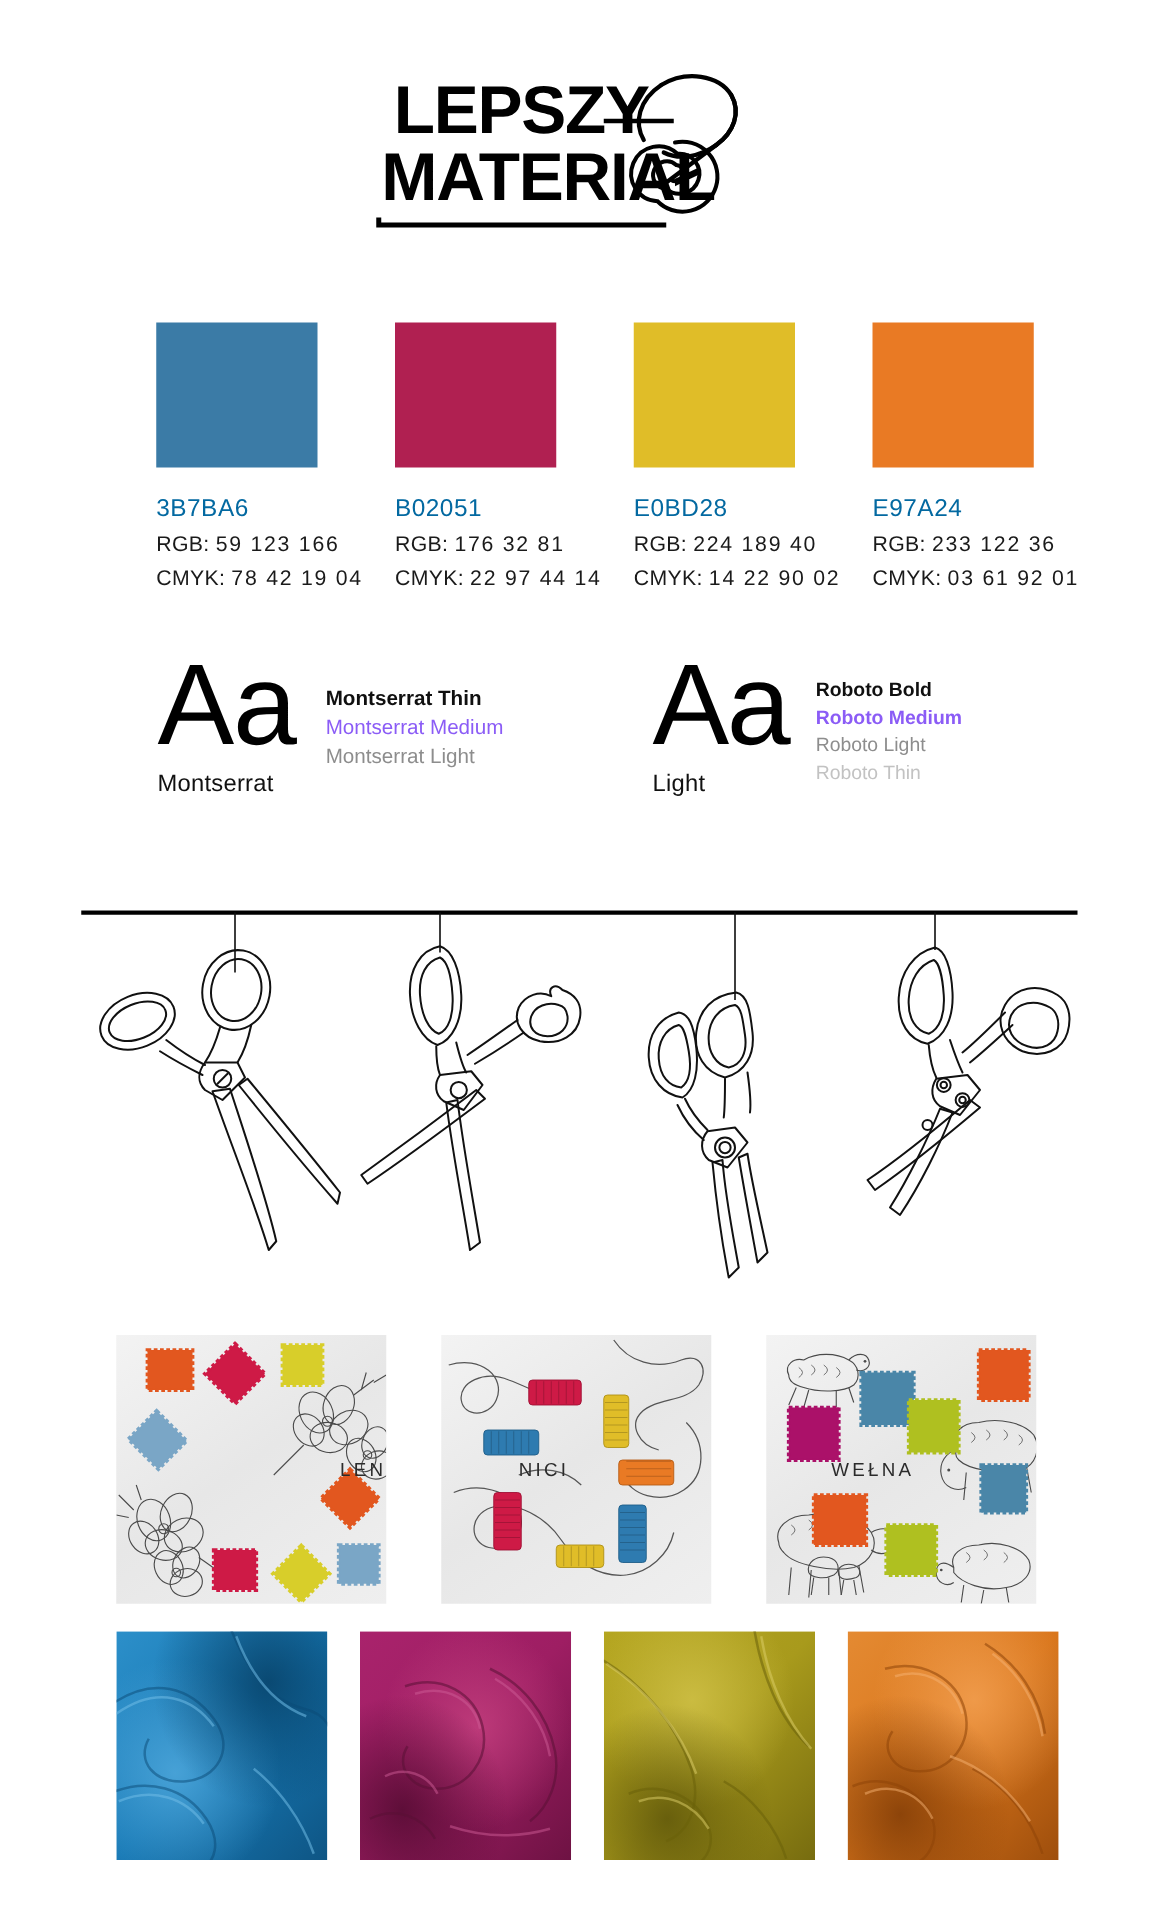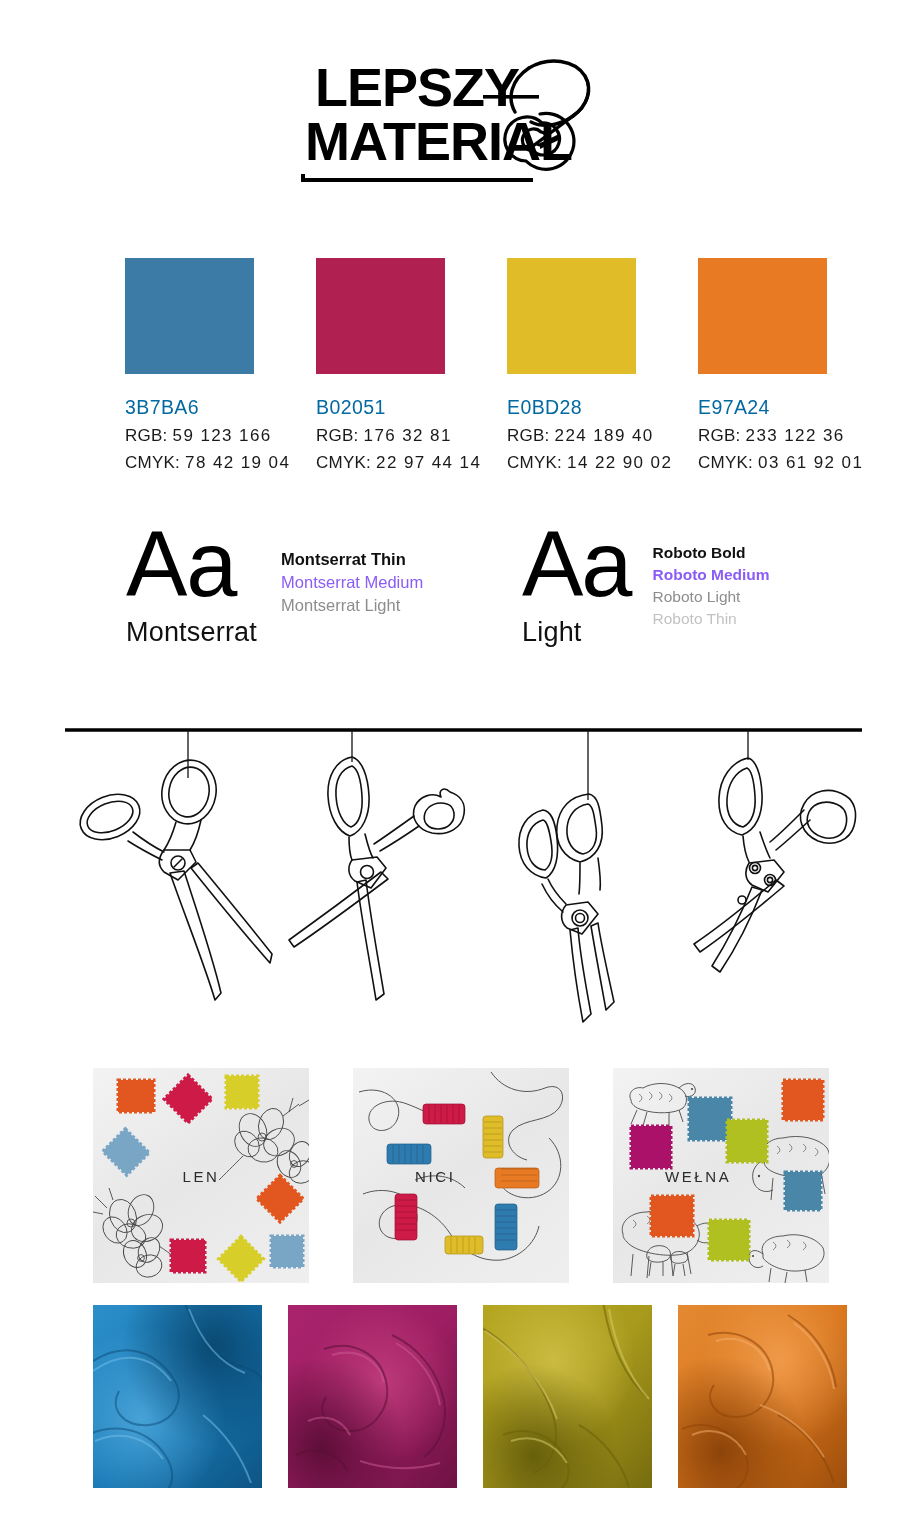--- a/index.html
+++ b/index.html
@@ -64,21 +64,21 @@
   .type-aa {
     font-size: 92px;
     line-height: .92;
     font-weight: 300;
     color: #000;
     letter-spacing: -1px;
   }
   .type-aa.roboto { font-weight: 400; letter-spacing: -2px; }
   .type-name {
     margin-top: 10px;
-    font-size: 27px;
+    font-size: 19px;
     font-weight: 300;
     color: #111;
     letter-spacing: .2px;
   }
   .type-name.roboto { font-weight: 400; }
   .weights { margin-left: 24px; padding-top: 26px; }
   .weights.g2 { margin-left: 22px; padding-top: 20px; }
   .w-line { font-size: 16.5px; line-height: 1.39; white-space: nowrap; }
   .w-bold   { font-weight: 700; color: #101010; }
   .w-medium { font-weight: 400; color: #8b5cf6; }
@@ -114,21 +114,21 @@
     position: absolute;
     left: 0; right: 0;
     top: 50%;
     transform: translateY(-50%);
     text-align: center;
     font-size: 15px;
     letter-spacing: 2.6px;
     color: #2b2b2b;
     font-weight: 400;
   }
-  .card-label.len  { text-align: center; }
+  .card-label.len  { text-align: right; }
   .card-label.nici { text-align: left; padding-left: 62px; }
   .card-label.welna{ text-align: left; padding-left: 52px; }
 
   
   .fabrics {
     position: absolute;
     left: 93px; top: 1305px;
     width: 850px; height: 183px;
     display: flex;
     gap: 26px;

